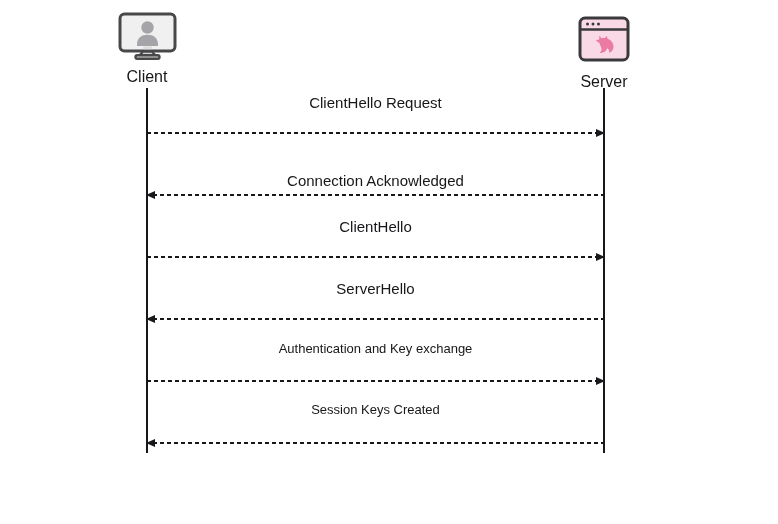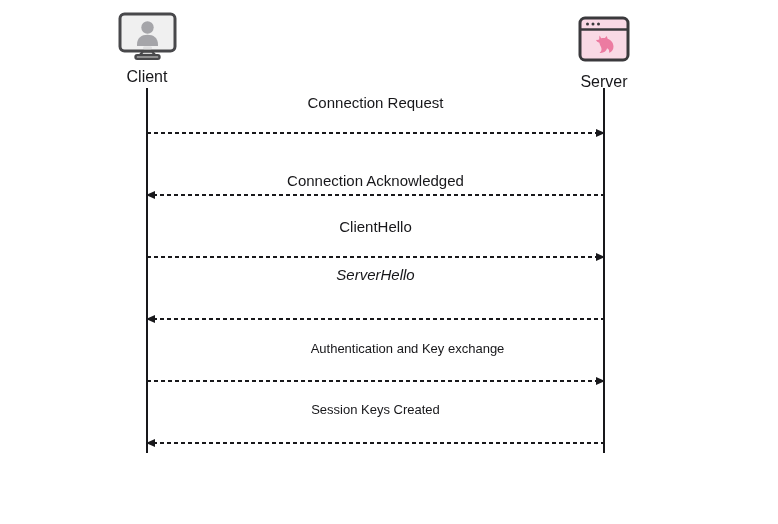--- a/index.html
+++ b/index.html
@@ -103,45 +103,45 @@
         C5.3,8.9 4,7.8 3.4,6.3
         C4.5,6.6 5.7,6.5 6.7,6
         C6.7,4.6 6.8,3.2 7,2 Z"></path>
     </g>
   </svg>
   <div class="actor-label" style="left:544px;top:72px;">Server</div>
 
   <div class="lifeline" style="left:146px;"></div>
   <div class="lifeline" style="left:603px;"></div>
 
-  <div class="msg-label" style="top:94px;">Connection Request</div>
+  <div class="msg-label" style="top:94px;">ClientHello Request</div>
   <div class="arrow to-server" style="top:128px;">
     <i class="dash"></i>
     <i class="head"></i>
   </div>
 
   <div class="msg-label" style="top:172px;">Connection Acknowledged</div>
   <div class="arrow to-client" style="top:190px;">
     <i class="dash"></i>
     <i class="head"></i>
   </div>
 
   <div class="msg-label" style="top:218px;">ClientHello</div>
   <div class="arrow to-server" style="top:252px;">
     <i class="dash"></i>
     <i class="head"></i>
   </div>
 
-  <div class="msg-label" style="top:266px;font-style:italic;">ServerHello</div>
+  <div class="msg-label" style="top:280px;">ServerHello</div>
   <div class="arrow to-client" style="top:314px;">
     <i class="dash"></i>
     <i class="head"></i>
   </div>
 
-  <div class="msg-label small" style="top:341px;padding-left:32px;">Authentication and Key exchange</div>
+  <div class="msg-label small" style="top:341px;">Authentication and Key exchange</div>
   <div class="arrow to-server" style="top:376px;">
     <i class="dash"></i>
     <i class="head"></i>
   </div>
 
   <div class="msg-label small" style="top:402px;">Session Keys Created</div>
   <div class="arrow to-client" style="top:438px;">
     <i class="dash"></i>
     <i class="head"></i>
   </div>

